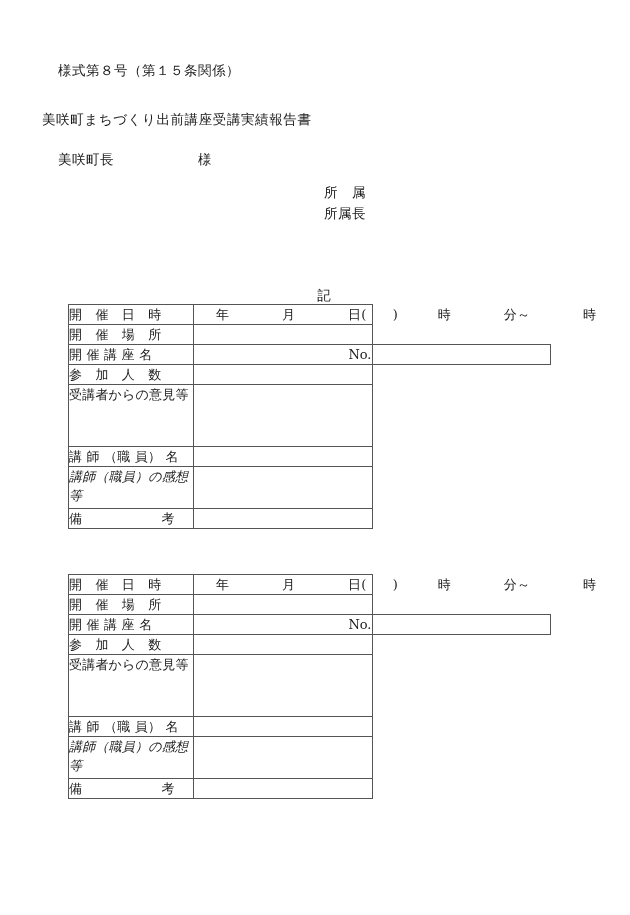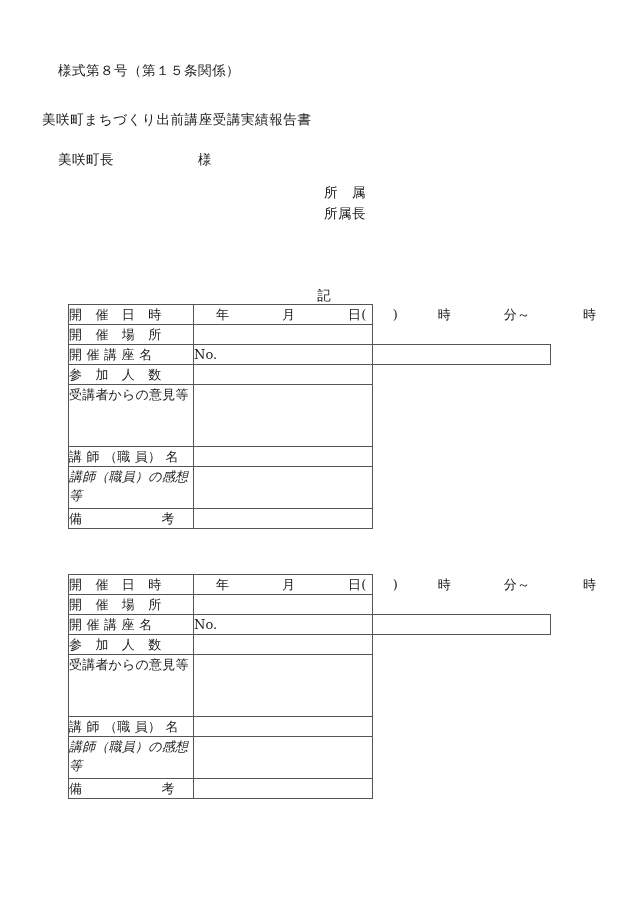--- a/index.html
+++ b/index.html
@@ -112,20 +112,21 @@
   }
   td.value-cell {
     padding: 3px 6px 2px 6px;
     line-height: 19px;
   }
   td.no-cell {
     width: 60px;
     padding: 3px 6px 2px 6px;
     line-height: 19px;
     font-family: "DejaVu Serif", "Liberation Serif", serif;
+    text-align: right;
   }
 
   .datetime-line {
     white-space: pre;
     letter-spacing: 0.2px;
     padding-left: 22px;
   }
 
   .r-short { height: 20px; }
   .r-tall  { height: 62px; padding-left: 9px; }

